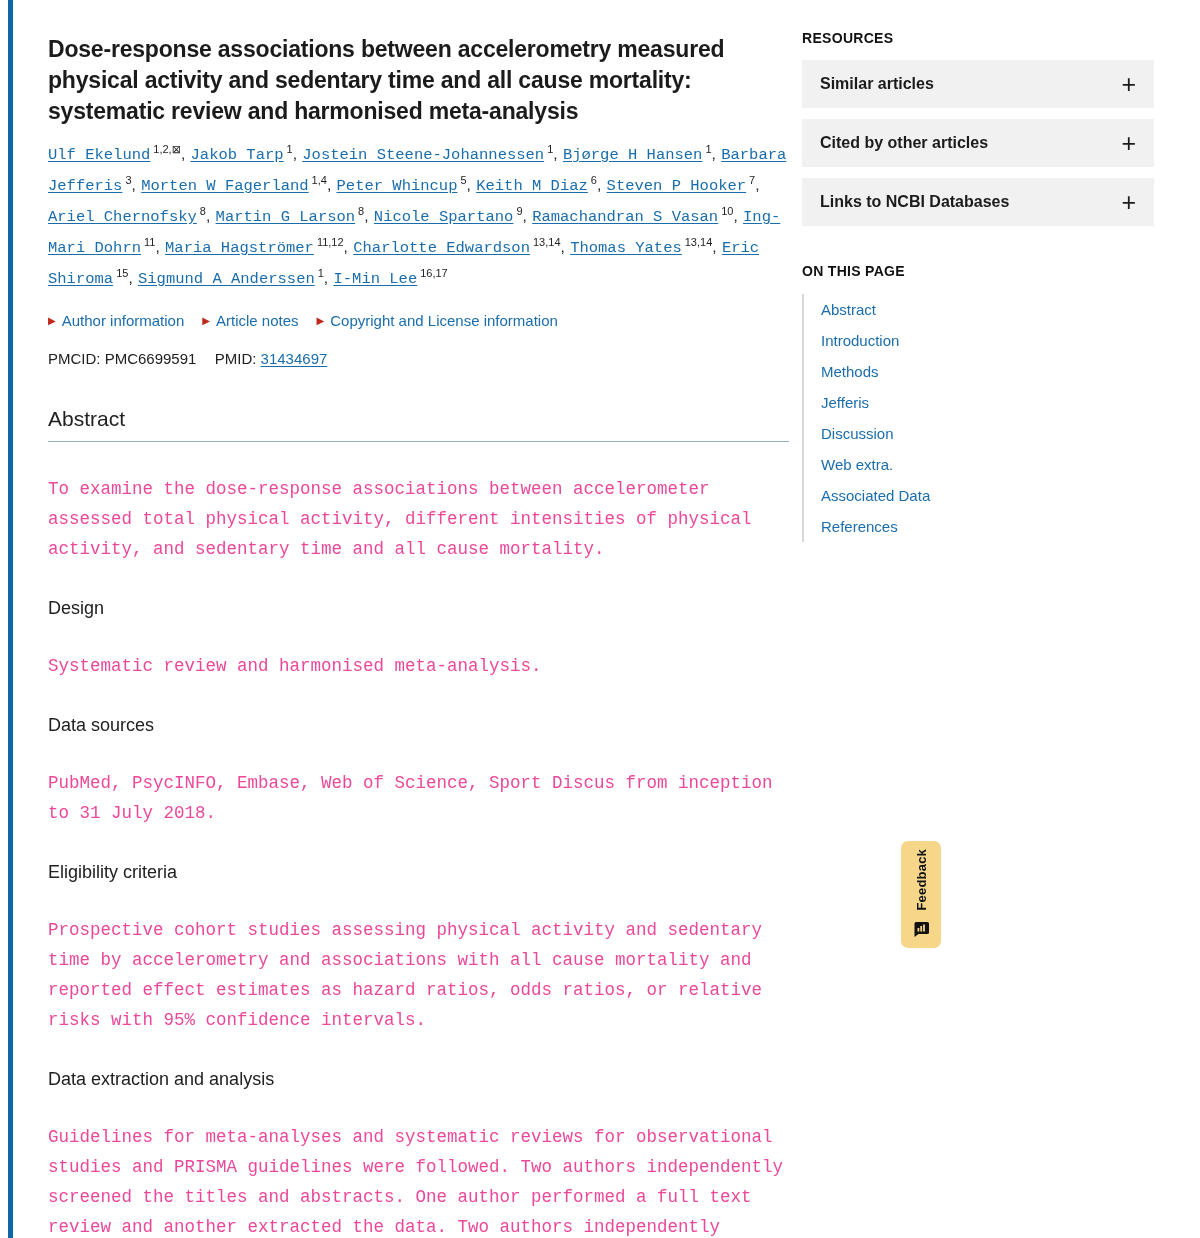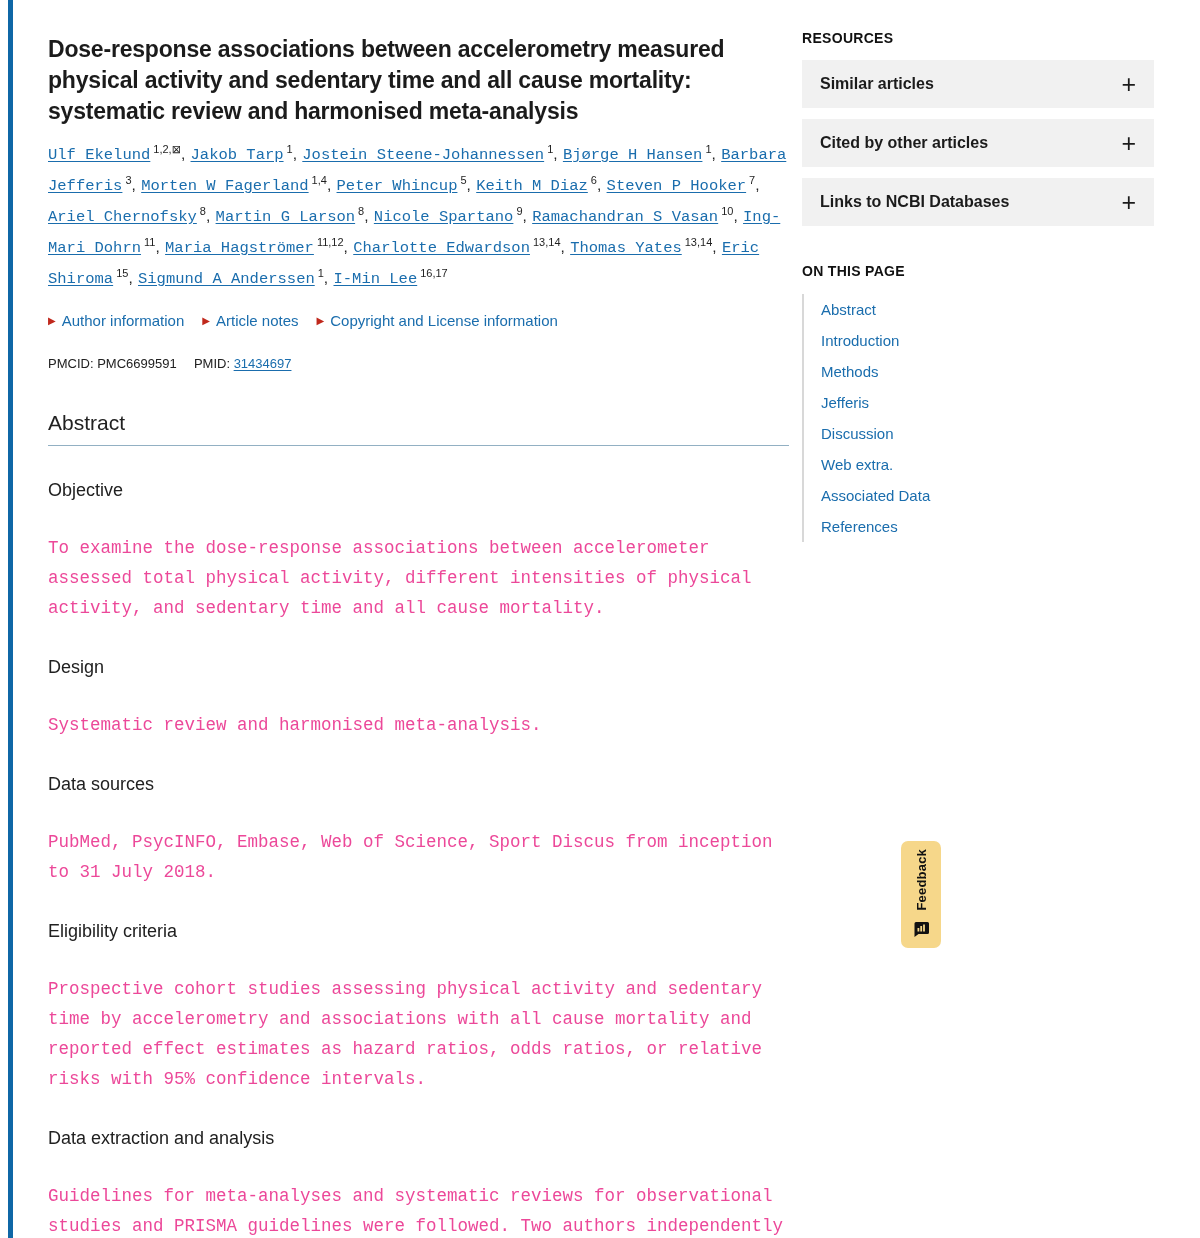--- a/index.html
+++ b/index.html
@@ -15,21 +15,21 @@
     color:#1b1b1b; letter-spacing:-0.2px; }
   .authors { margin-top:12px; font-size:15.5px; line-height:30px; color:#212121; }
   .authors a { color:#1a6dad; text-decoration:underline; text-underline-offset:2px; cursor:pointer;font-family:Liberation Mono, monospace; }
   .sup { font-size:11px; position:relative; top:-6px; margin-left:3px; color:#1f1f1f; }
   .sep { margin-right:1px; }
 
   .meta-links { margin-top:18px; font-size:15px; display:flex; gap:18px; align-items:center; }
   .meta-link { color:#1a6dad; cursor:pointer; display:inline-flex; align-items:center; }
   .tri { color:#c0281c; font-size:10px; margin-right:6px; }
 
-  .ids { margin-top:27px; font-size:13px; color:#212121; }
+  .ids { margin-top:21px; font-size:15px; color:#212121; }
   .ids .gap { display:inline-block; width:10px; }
   .pmid-link { color:#1a6dad; text-decoration:underline; text-underline-offset:2px; cursor:pointer; }
 
   .abstract-head { margin-top:40px; font-size:21px; font-weight:400; color:#212121;
     padding-bottom:10px; border-bottom:1px solid #92b0c3; }
   .abs-head { margin-top:34px; font-size:18px; font-weight:400; color:#212121; }
   .abs-para { margin-top:32px; font-family:Liberation Mono, monospace; font-size:17.5px;
     line-height:30px; color:#ec4899; }
 
   
@@ -103,21 +103,20 @@
     <p class="ids">
       <span>PMCID:</span>
       <span>PMC6699591</span>
       <span class="gap"></span>
       <span>PMID:</span>
       <a class="pmid-link">31434697</a>
     </p>
 
     <h2 class="abstract-head">Abstract</h2>
 
-    <h3 class="abs-head">Objective</h3>
     <p class="abs-para">To examine the dose-response associations between accelerometer assessed total physical activity, different intensities of physical activity, and sedentary time and all cause mortality.</p>
 
     <h3 class="abs-head">Design</h3>
     <p class="abs-para">Systematic review and harmonised meta-analysis.</p>
 
     <h3 class="abs-head">Data sources</h3>
     <p class="abs-para">PubMed, PsycINFO, Embase, Web of Science, Sport Discus from inception to 31 July 2018.</p>
 
     <h3 class="abs-head">Eligibility criteria</h3>
     <p class="abs-para">Prospective cohort studies assessing physical activity and sedentary time by accelerometry and associations with all cause mortality and reported effect estimates as hazard ratios, odds ratios, or relative risks with 95% confidence intervals.</p>

